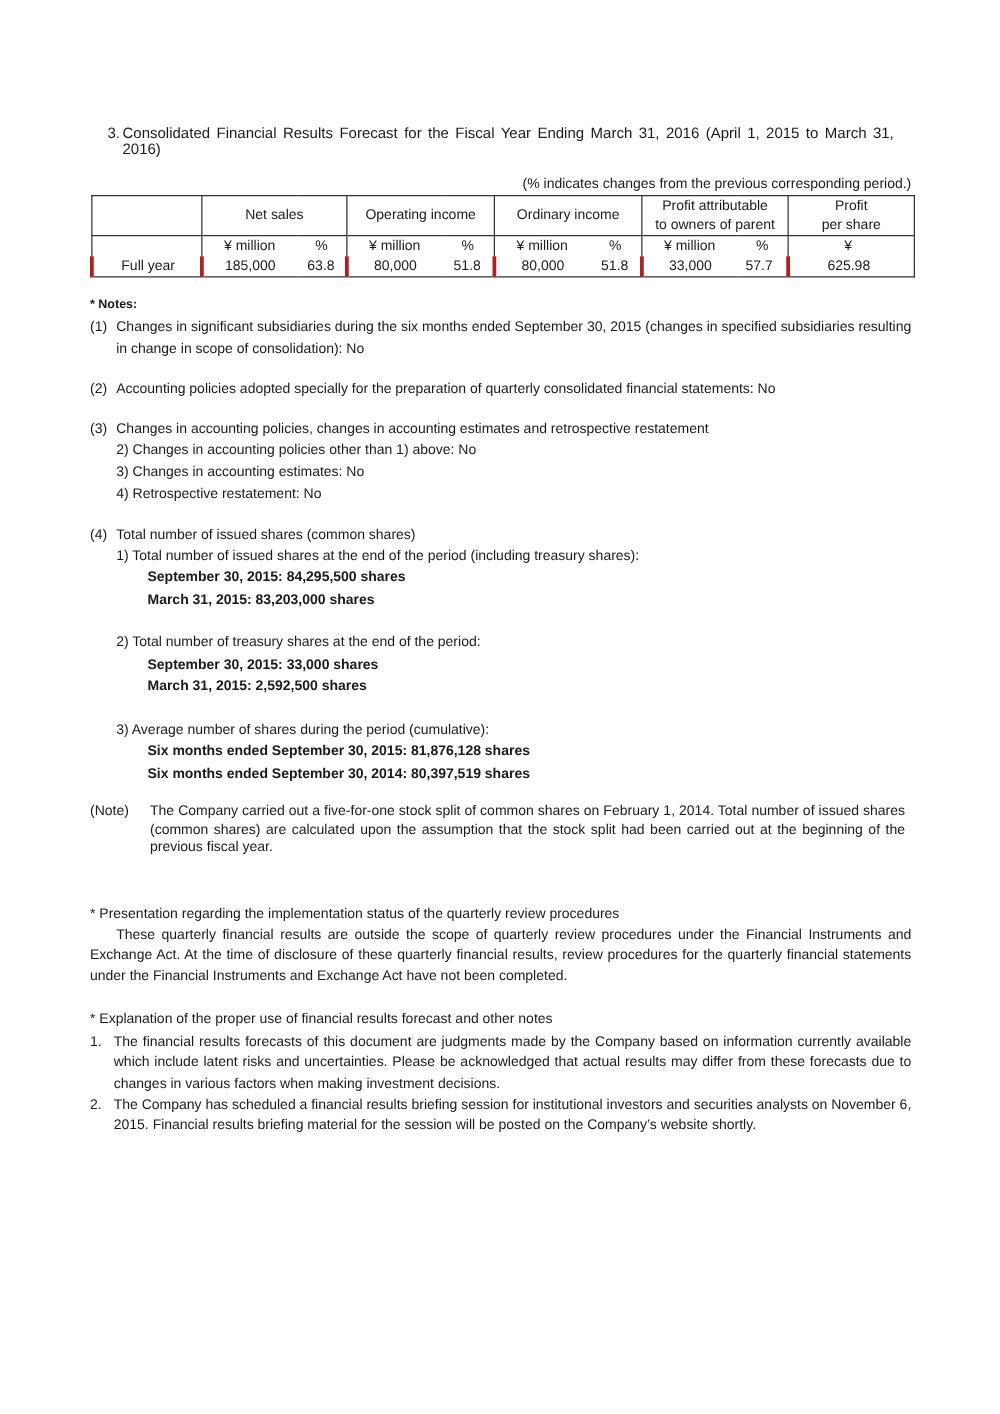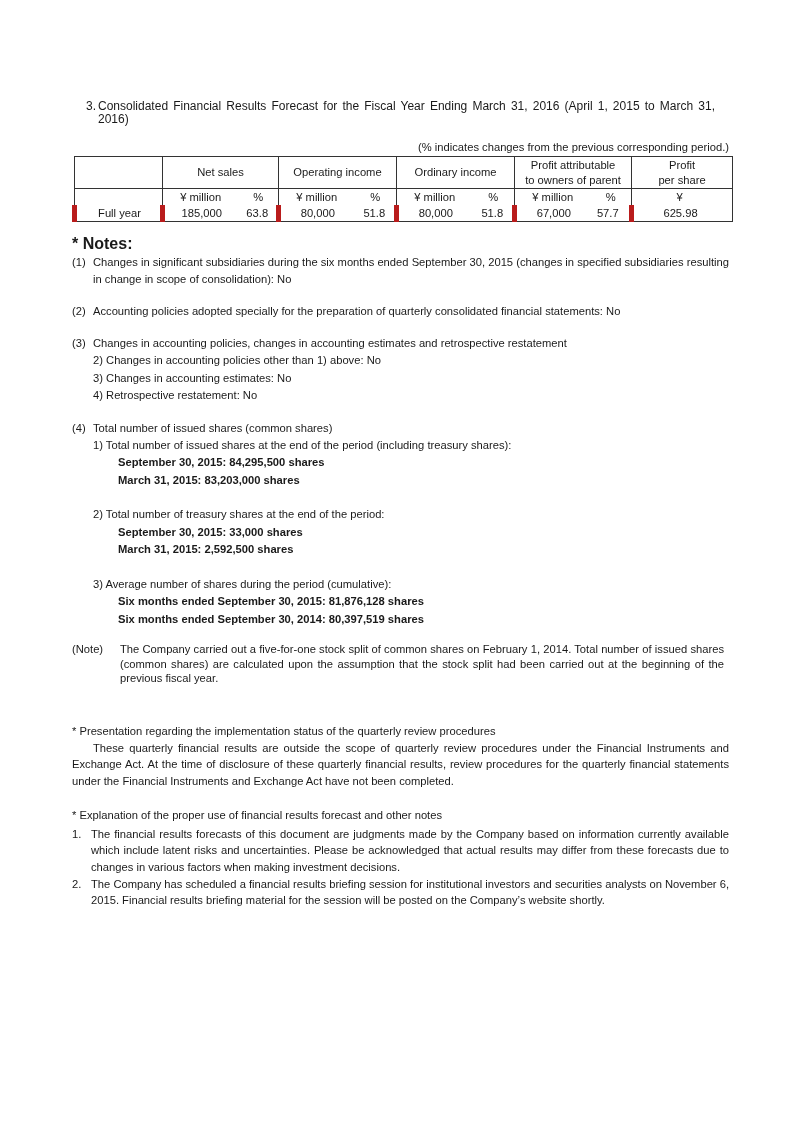--- a/index.html
+++ b/index.html
@@ -5,28 +5,28 @@
   html, body { margin: 0; padding: 0; background: #ffffff; }
   body { width: 800px; height: 1131px; position: relative; font-family: "Liberation Sans", sans-serif; color: #1a1a1a; font-size: 11.2px; }
   .page { position: absolute; left: 72px; top: 86px; width: 657px; }
   .title { font-size: 12px; line-height: 13px; font-weight: normal; padding-left: 12px; text-indent: -12px; text-align: justify; margin: 14px; }
   .title .num { display: inline-block; width: 12px; text-indent: 0; }
   .pct-note { text-align: right; margin-top: 1px; line-height: 14px; }
   table.fc { width: 658px; border-collapse: collapse; margin-top: 2px; table-layout: fixed; }
   table.fc td, table.fc th { font-weight: normal; font-size: 11.2px; padding: 0 4px; text-align: center; }
   table.fc th { border: 1px solid #333; text-align: center; height: 31px; line-height: 15px; }
   .r1 td { border-left: 1px solid #333; border-right: 1px solid #333; height: 16px; line-height: 16px; }
-  .r2 td { border-left: 5px solid #b91c1c; border-right: 1px solid #333; border-bottom: 1px solid #333; height: 16px; line-height: 16px; }
+  .r2 td { border-left: 3px solid #b91c1c; border-right: 1px solid #333; border-bottom: 1px solid #333; height: 16px; line-height: 16px; }
   table.fc td.l { border-right: none; }
   table.fc td.rr { border-left: none; }
   .right { text-align: right; }
   .center { text-align: center; }
   .note-rev { line-height: 15px; margin-top: 0px; }
   .note-rev .lbl { display: inline-block; width: 48px; }
-  .notes-head { font-weight: bold; margin-top: 14px; line-height: 16px; font-size: 16px; }
+  .notes-head { font-weight: bold; margin-top: 14px; line-height: 16px; font-size: 10px; }
   .item { margin-top: 2px; line-height: 17px; text-align: justify; padding-left: 21px; text-indent: -21px; }
   .item .num { display: inline-block; width: 21px; text-indent: 0; }
   .gap { height: 13px; }
   .sub { padding-left: 21px; line-height: 17.5px; }
   .subsub { padding-left: 46px; line-height: 17.5px; font-weight: bold; }
   .bignote { display: flex; margin-top: 14px; line-height: 14.5px; }
   .bignote .lbl { width: 48px; flex: none; }
   .bignote .txt { text-align: justify; width: 604px; }
   .section-head { line-height: 17px; }
   .para { text-indent: 21px; text-align: justify; line-height: 16.7px; }
@@ -77,21 +77,21 @@
       <td class="right" style="padding-right:9px">¥</td>
     </tr>
     <tr class="r2">
       <td style="padding-left:6px">Full year</td>
       <td class="l right">185,000</td>
       <td class="rr right">63.8</td>
       <td class="l right">80,000</td>
       <td class="rr right">51.8</td>
       <td class="l right">80,000</td>
       <td class="rr right">51.8</td>
-      <td class="l right">67,000</td>
+      <td class="l right">33,000</td>
       <td class="rr right" style="padding-right:8px">57.7</td>
       <td class="right" style="padding-right:9px">625.98</td>
     </tr>
   </tbody>
     </table>
 
 
   <div class="notes-head">* Notes:</div>
 
   <div class="item"><span class="num">(1)</span><span>Changes in significant subsidiaries during the six months ended September 30, 2015 (changes in specified subsidiaries resulting in change in scope of consolidation): No</span></div>

